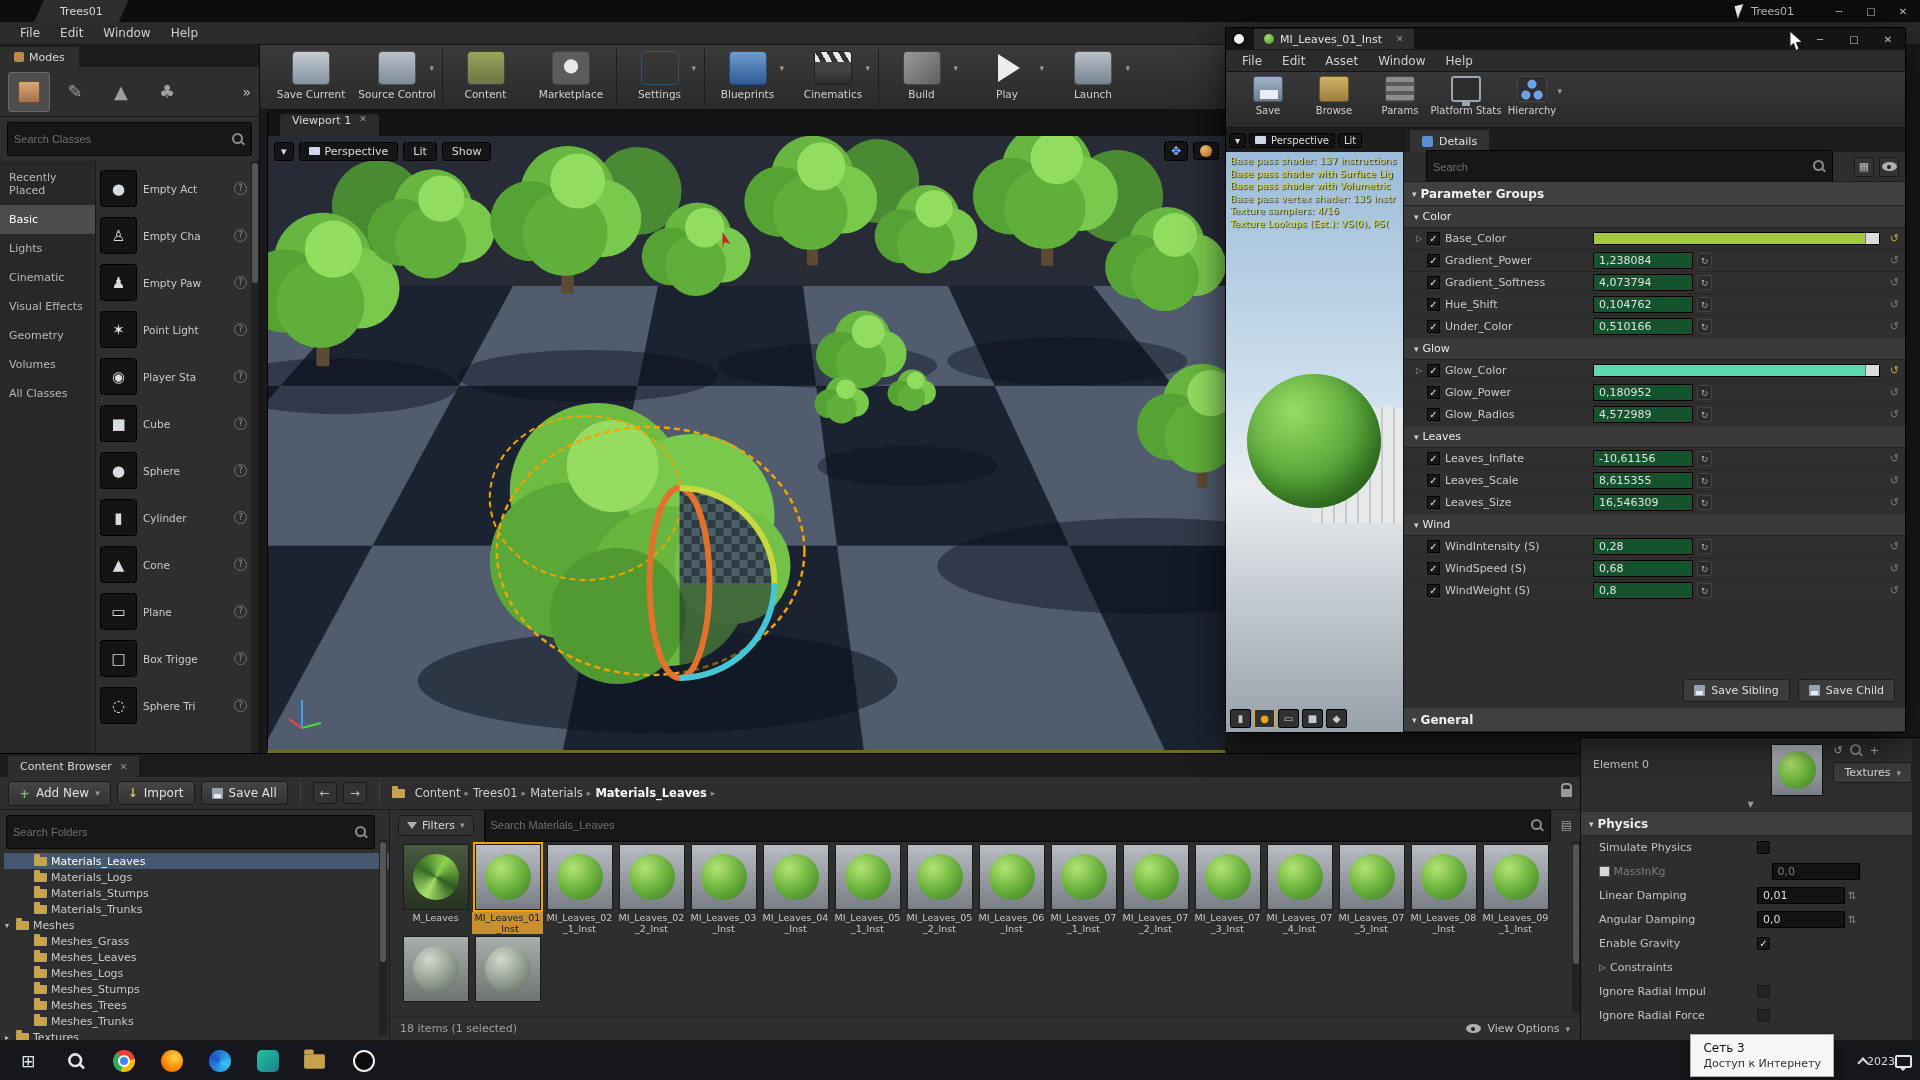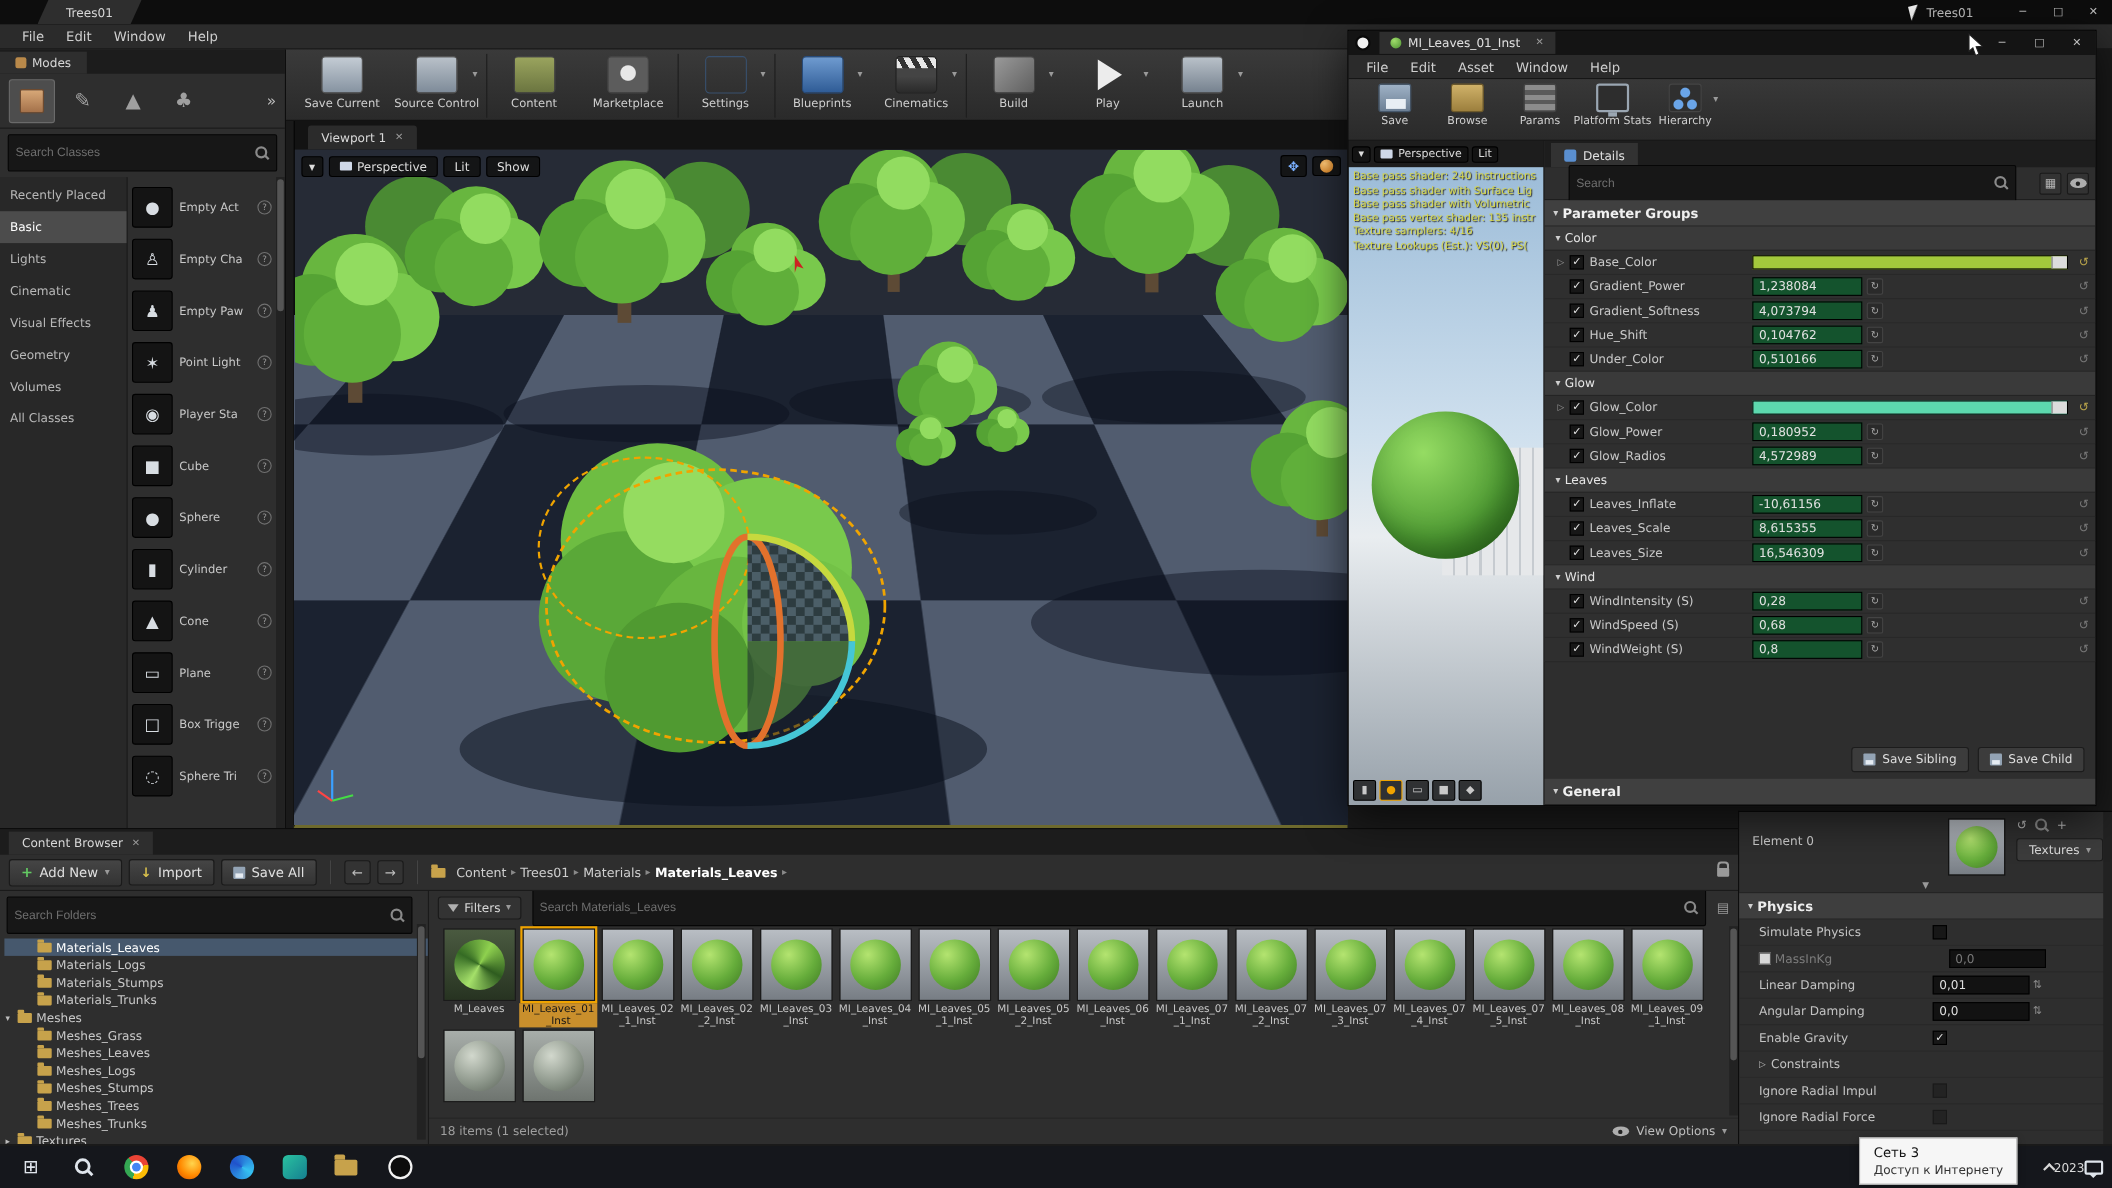--- a/index.html
+++ b/index.html
@@ -74,35 +74,35 @@
   .wrench-icon{width:10px;height:10px;background:#b9894a;border-radius:2px;display:inline-block}
   .mode-icons{height:50px;display:flex;align-items:center;gap:4px;padding:4px 8px;border-bottom:1px solid #1a1a1a}
   .mode-btn{width:42px;height:40px;border-radius:3px;display:flex;align-items:center;justify-content:center;font-size:18px;color:#9f9f9f;cursor:pointer}
   .mode-btn.active{background:#4d4d4d;border:1px solid #6a6a6a}
   .place-cube{width:22px;height:22px;background:linear-gradient(#d8a878,#a4714a);border:1px solid #6e4a2e;border-radius:2px}
   .mode-chevron{margin-left:auto;color:#bdbdbd;font-size:14px;cursor:pointer}
   .searchbox{display:flex;align-items:center;gap:5px;margin:5px 7px;background:#171717;border:1px solid #060606;border-radius:2px;padding:2px 6px;height:34px}
   .searchbox input{flex:1;background:none;border:none;color:#cfcfcf;font-size:11px}
   .searchbox input::placeholder{color:#6e6e6e}
   .modes-body{flex:1;display:flex;overflow:hidden}
-  .cat-list{width:116px;background:#282828;border-right:1px solid #1a1a1a;padding-top:2px}
+  .cat-list{width:96px;background:#282828;border-right:1px solid #1a1a1a;padding-top:2px}
   .cat{padding:8px 9px;font-size:11px;color:#b8b8b8;cursor:pointer}
   .cat.active{background:#4c4c4c;color:#fff}
   .item-list{flex:1;padding:4px 2px 0 4px;overflow:hidden}
   .mode-item{display:flex;align-items:center;gap:6px;height:47px;cursor:pointer}
   .mi-thumb{width:37px;height:37px;background:#141414;border:1px solid #000;border-radius:3px;display:flex;align-items:center;justify-content:center;color:#d8dde2;font-size:15px;flex:none}
   .mi-label{flex:1;font-size:10.5px;color:#c9c9c9;white-space:nowrap;overflow:hidden}
   .mi-help{width:13px;height:13px;border:1px solid #707070;border-radius:50%;color:#9a9a9a;font-size:8px;display:flex;align-items:center;justify-content:center;flex:none;margin-right:2px}
   .vscroll{width:8px;background:#222;position:relative}
   .vscroll .thumb{position:absolute;top:2px;left:1px;width:6px;height:120px;background:#555;border-radius:3px}
 
   
   #viewport{position:absolute;left:267px;top:110px;width:958px;height:643px;border-left:1px solid #000;border-bottom:3px solid #6e6a2d;z-index:1}
   .vp-tabstrip{height:26px;background:#131313;display:flex;align-items:flex-end;padding-left:12px}
-  .vp-tab{background:#2b2b2b;height:22px;display:flex;align-items:center;padding:0 12px;font-size:11px;color:#d8d8d8;border-radius:3px 3px 0 0}
+  .vp-tab{background:#2b2b2b;height:22px;display:flex;padding:0 12px;font-size:11px;color:#d8d8d8;border-radius:3px 3px 0 0}
   .vp-scene{position:relative;width:100%;height:614px;background:#262b36;overflow:hidden}
   .ground{position:absolute;left:-35%;top:150px;width:170%;height:900px;transform-origin:50% 0;transform:perspective(640px) rotateX(56deg);background:conic-gradient(#1b2230 0 25%,#515c6f 0 50%,#1b2230 0 75%,#515c6f 0);background-size:290px 290px}
   .scene-svg{position:absolute;inset:0;width:100%;height:100%}
   .vp-toolbar{position:absolute;left:6px;right:6px;top:5px;display:flex;gap:5px;align-items:center}
   .vpbtn{background:rgba(18,18,18,.88);border:1px solid #000;border-radius:3px;color:#dcdcdc;font-size:11px;padding:2px 9px;display:flex;align-items:center;gap:5px;cursor:pointer}
   .vpbtn .scr-icon{width:11px;height:8px;background:#cfd8e8;border-radius:1px;display:inline-block}
   .vpbtn.sq{padding:2px 6px}
   .ball-icon{width:12px;height:12px;border-radius:50%;background:radial-gradient(circle at 35% 30%,#ffc878,#d07818)}
   .move-icon{color:#7ab0ff;font-size:12px}
   .axis-gizmo{position:absolute;left:12px;bottom:14px}
@@ -659,21 +659,21 @@
         </button>
         <button class="vpbtn">
             <span>Lit</span>
           </button>
       </div>
       <div class="mi-pv-scene">
         <div class="env-building"></div>
         <div class="pv-sphere"></div>
         <div class="mi-stats">
 
-        <div class="stat-line">Base pass shader: 240 instructions</div>
+        <div class="stat-line">Base pass shader: 137 instructions</div>
             <div class="stat-line">Base pass shader with Surface Lig</div>
             <div class="stat-line">Base pass shader with Volumetric</div>
             <div class="stat-line">Base pass vertex shader: 135 instr</div>
             <div class="stat-line">Texture samplers: 4/16</div>
             <div class="stat-line">Texture Lookups (Est.): VS(0), PS(</div>
           </div>
         <div class="mi-pv-shapes">
           <span class="shape-btn">▮</span>
           <span class="shape-btn sel">●</span>
           <span class="shape-btn">▭</span>

